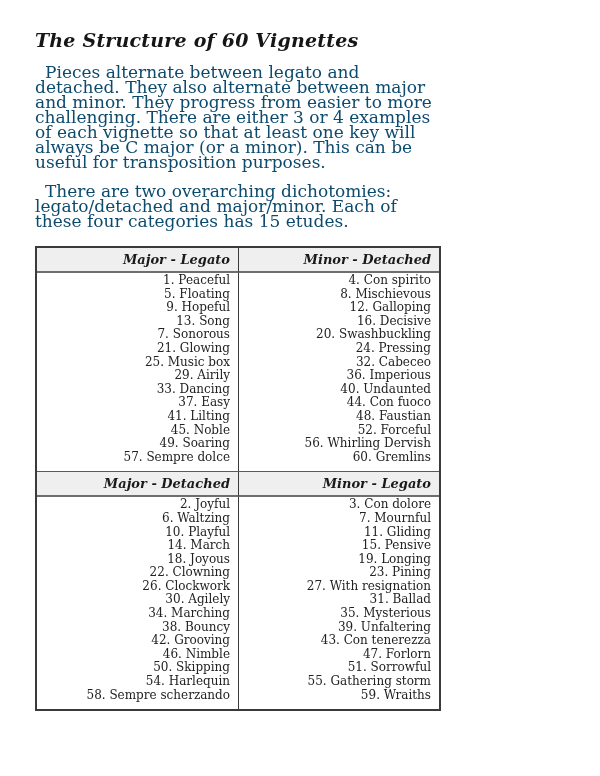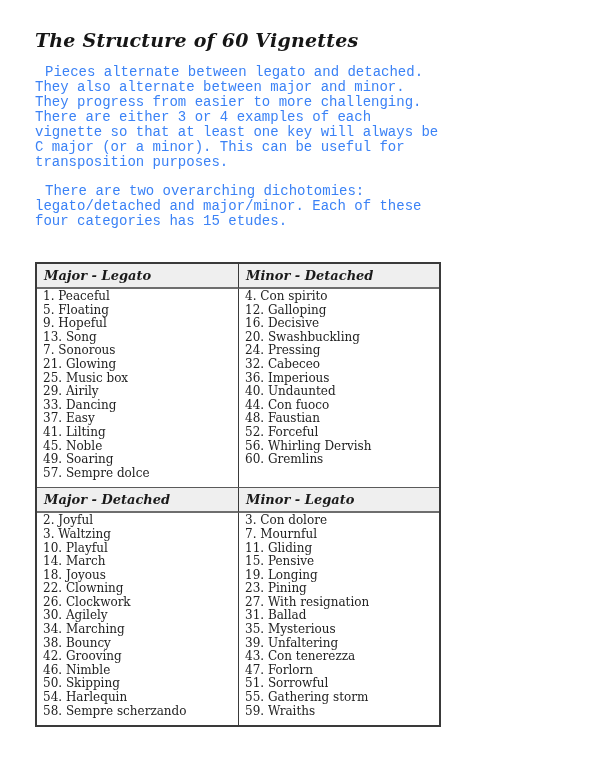--- a/index.html
+++ b/index.html
@@ -22,29 +22,29 @@
   .doc-title {
     margin: 29px 0 0 0;
     font-size: 19px;
     font-weight: bold;
     font-style: italic;
     letter-spacing: 0.2px;
     color: #161616;
   }
   .para {
     margin: 14px 0 0 0;
-    font-size: 14px;
+    font-size: 17px;
     line-height: 15px;
     text-indent: 10px;
-    color: #3b82f6;
-    font-family: Liberation Mono, monospace;
+    color: #0c4a6e;
   }
   .vtable {
-    margin-top: 33px;
+    margin-top: 17px;
     border: 2px solid #3a3a3a;
+    text-align: right;
   }
   .section + .section {
     border-top: 1px solid #5a5a5a;
   }
   .trow {
     display: grid;
     grid-template-columns: 1fr 1fr;
   }
   .trow .cell + .cell {
     border-left: 1.5px solid #3a3a3a;
@@ -98,20 +98,21 @@
             <div class="cell-item">29. Airily</div>
             <div class="cell-item">33. Dancing</div>
             <div class="cell-item">37. Easy</div>
             <div class="cell-item">41. Lilting</div>
             <div class="cell-item">45. Noble</div>
             <div class="cell-item">49. Soaring</div>
             <div class="cell-item">57. Sempre dolce</div>
           </div>
         <div class="cell">
             <div class="cell-item">4. Con spirito</div>
+            <div class="cell-item">8. Mischievous</div>
             <div class="cell-item">12. Galloping</div>
             <div class="cell-item">16. Decisive</div>
             <div class="cell-item">20. Swashbuckling</div>
             <div class="cell-item">24. Pressing</div>
             <div class="cell-item">32. Cabeceo</div>
             <div class="cell-item">36. Imperious</div>
             <div class="cell-item">40. Undaunted</div>
             <div class="cell-item">44. Con fuoco</div>
             <div class="cell-item">48. Faustian</div>
             <div class="cell-item">52. Forceful</div>
@@ -122,21 +123,21 @@
     </div>
 
     <div class="section">
       <div class="trow hrow">
         <div class="cell">Major - Detached</div>
         <div class="cell">Minor - Legato</div>
       </div>
       <div class="trow brow">
         <div class="cell">
             <div class="cell-item">2. Joyful</div>
-            <div class="cell-item">3. Waltzing</div>
+            <div class="cell-item">6. Waltzing</div>
             <div class="cell-item">10. Playful</div>
             <div class="cell-item">14. March</div>
             <div class="cell-item">18. Joyous</div>
             <div class="cell-item">22. Clowning</div>
             <div class="cell-item">26. Clockwork</div>
             <div class="cell-item">30. Agilely</div>
             <div class="cell-item">34. Marching</div>
             <div class="cell-item">38. Bouncy</div>
             <div class="cell-item">42. Grooving</div>
             <div class="cell-item">46. Nimble</div>

